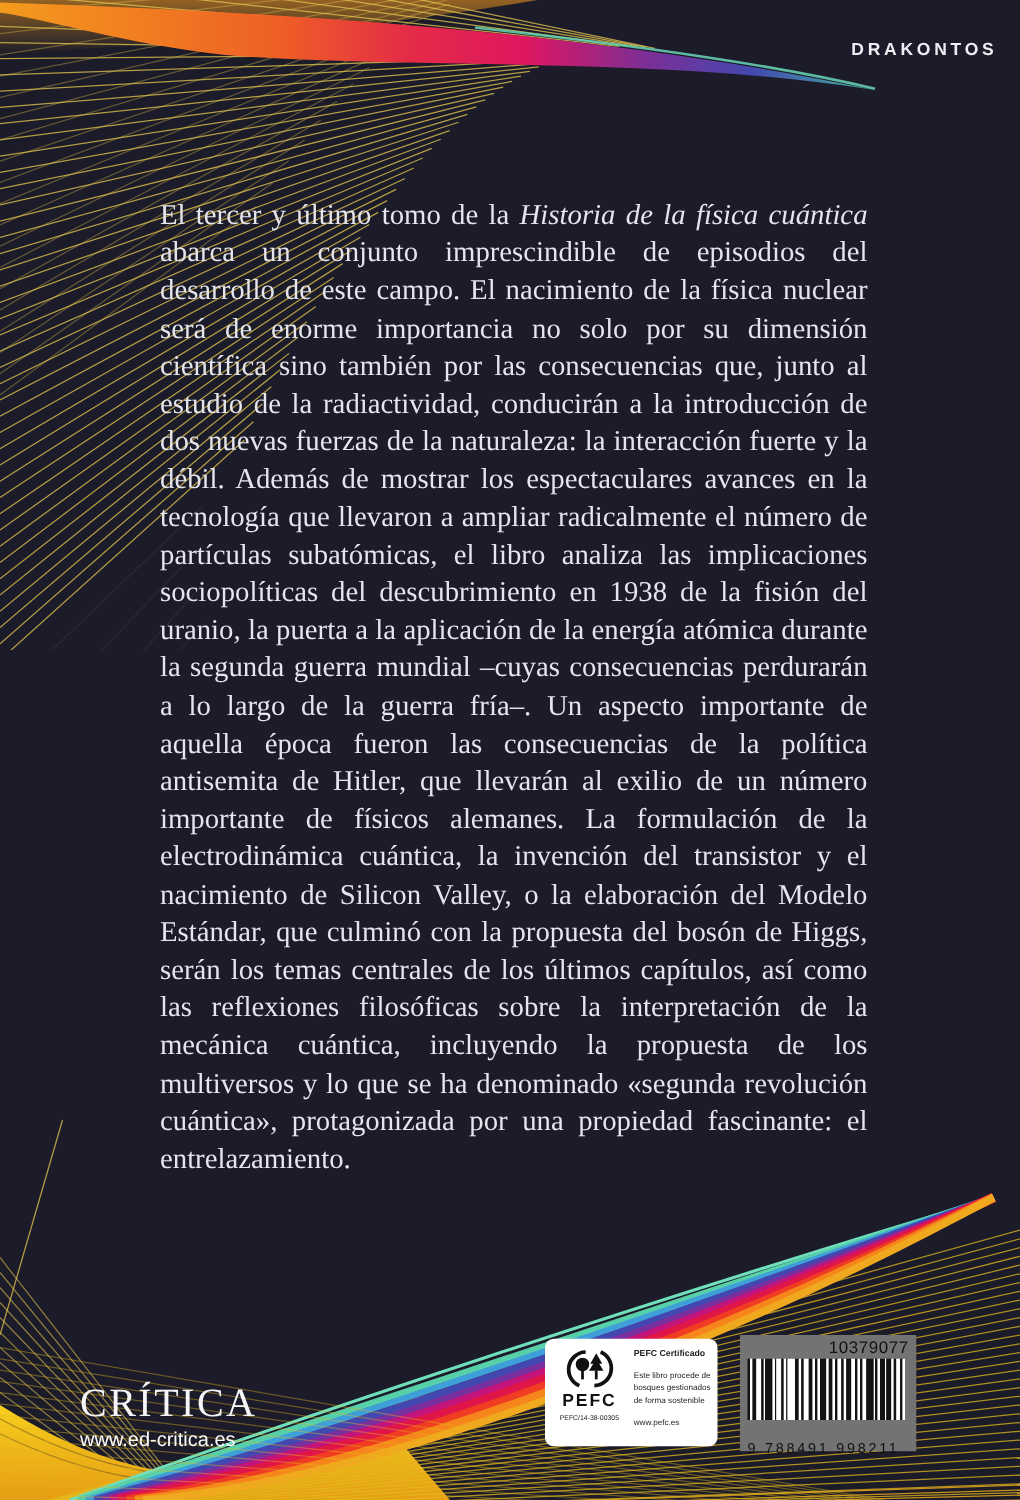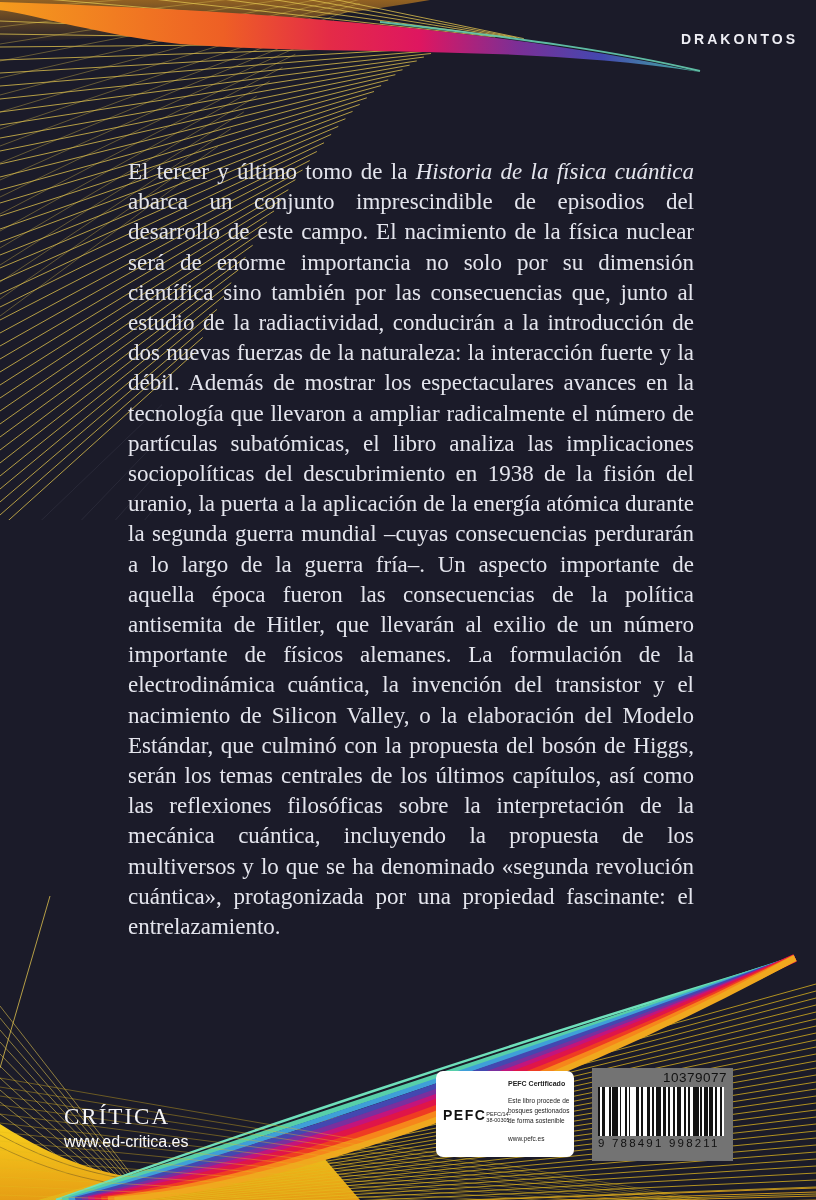--- a/index.html
+++ b/index.html
@@ -10,41 +10,41 @@
   #botArt{bottom:0;}
   .drakontos{position:absolute;top:31px;left:681px;z-index:3;
     font-family:"Liberation Sans",sans-serif;font-size:14px;font-weight:bold;
     letter-spacing:3px;color:#eeeef4;}
   .synopsis{position:absolute;left:128px;width:566px;z-index:2;color:#e4e5ed;
     font-size:23px;line-height:30.2px;text-align:justify;}
   #p1{top:157px;}
   #p2{top:892px;}
   .synopsis em{font-style:italic;}
   .publisher{position:absolute;left:64px;top:1104px;z-index:4;}
-  .critica{font-size:23px;letter-spacing:2px;color:#f5f5f8;}
+  .critica{font-size:32px;letter-spacing:2px;color:#f5f5f8;}
   .website{font-family:"Liberation Sans",sans-serif;font-size:16px;margin-top:3px;color:#fbfbfd;}
   .pefc-box{position:absolute;left:436px;top:1071px;width:138px;height:86px;background:#fff;
     border-radius:7px;z-index:4;display:flex;padding:6px 5px 5px 7px;box-sizing:border-box;}
-  .pefc-left{width:58px;display:flex;flex-direction:row;align-items:center;}
+  .pefc-left{width:58px;display:flex;flex-direction:column;align-items:center;}
   .pefc-word{font-family:"Liberation Sans",sans-serif;font-weight:bold;font-size:14px;
     letter-spacing:1.5px;color:#111;line-height:1;margin-top:0;}
   .pefc-code{font-family:"Liberation Sans",sans-serif;font-size:5.5px;color:#222;margin-top:5px;}
   .pefc-right{flex:1;padding-left:7px;display:flex;flex-direction:column;
     font-family:"Liberation Sans",sans-serif;color:#222;}
   .pefc-title{font-size:7px;font-weight:bold;margin-top:3px;}
   .pefc-desc{font-size:6.5px;line-height:1.55;margin-top:9px;width:62px;}
   .pefc-site{font-size:6.5px;margin-top:9px;}
   .barcode-box{position:absolute;left:592px;top:1068px;width:141px;height:93px;background:#737373;
     z-index:4;box-sizing:border-box;padding:3px 6px 2px 6px;}
   .barcode-top{font-family:"Liberation Sans",sans-serif;font-size:13.5px;text-align:right;
     color:#111;letter-spacing:.5px;line-height:1.1;}
   .barcode-bars{height:49px;margin-top:1px;display:flex;}
   .bar{height:100%;}
   .barcode-isbn{font-family:"Liberation Sans",sans-serif;font-size:11.5px;color:#111;
-    letter-spacing:2.2px;margin-top:1px;white-space:nowrap;}
+    letter-spacing:2.2px;margin-top:17px;white-space:nowrap;}
 </style>
 </head>
 <body>
 
 <div class="cover">
 
   <svg id="topArt" class="art" width="816" height="520" viewBox="0 0 816 520">
     <defs>
       <linearGradient id="ribGrad" x1="0" y1="0" x2="700" y2="0" gradientUnits="userSpaceOnUse">
         <stop offset="0" stop-color="#f49b1d"></stop>

